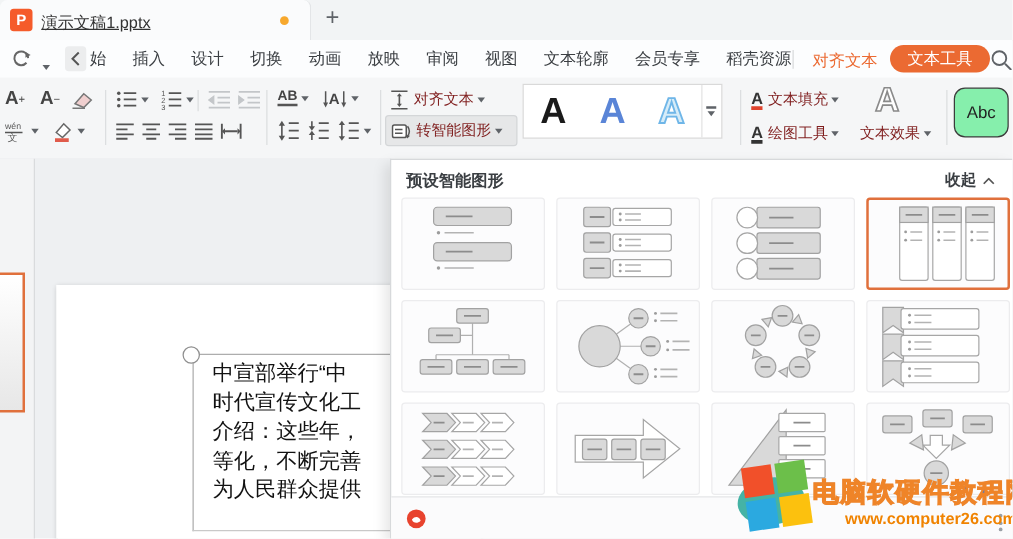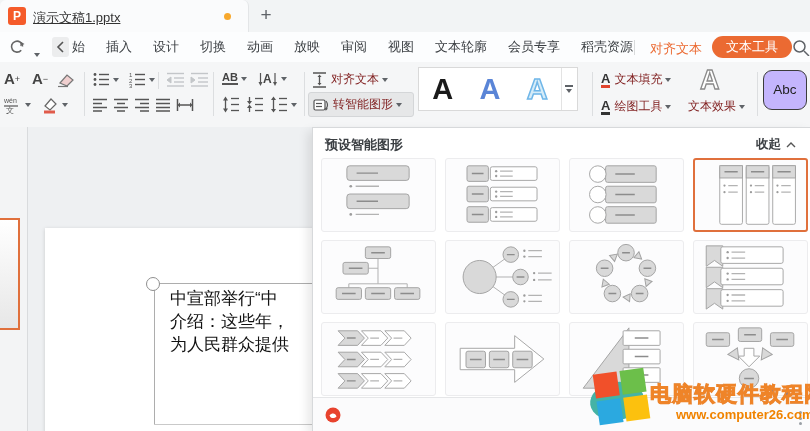--- a/index.html
+++ b/index.html
@@ -39,21 +39,21 @@
   .gallery{position:absolute;left:418px;top:5px;width:160px;height:44px;background:#fff;border:1px solid #d9d9d9;display:flex;align-items:center;}
   .wa{flex:1;text-align:center;font-size:29px;font-weight:800;line-height:42px;}
   .wa1{color:#1a1a1a;}
   .wa2{color:#5a85d7;}
   .wa3{color:#d6ecf8;-webkit-text-stroke:1.5px #6fb6e8;}
   .gal-more{width:16px;height:42px;border-left:1px solid #e3e3e3;display:flex;flex-direction:column;align-items:center;justify-content:center;gap:2px;}
   .gal-more i{display:block;width:8px;height:1.5px;background:#5f6368;}
   .fillA{font-size:13px;font-weight:bold;color:#333;border-bottom:3px solid #e0442e;line-height:13px;}
   .outA{font-size:13px;font-weight:bold;color:#333;border-bottom:3px solid #333;line-height:13px;}
   .effA{font-size:27px;font-weight:bold;color:#fff;-webkit-text-stroke:1.3px #8a8a8a;line-height:28px;}
-  .abc-btn{position:absolute;left:763px;top:8px;width:44px;height:40px;border:1.6px solid #3c3c3c;border-radius:9px;background:#c4b5fd;font-size:13.5px;color:#222;text-align:center;line-height:38px;}
+  .abc-btn{position:absolute;left:763px;top:8px;width:44px;height:40px;border:1.6px solid #3c3c3c;border-radius:9px;background:#86efac;font-size:13.5px;color:#222;text-align:center;line-height:38px;}
   
   .workspace{position:absolute;left:0;top:127px;width:810px;height:304px;background:#eef0f2;}
   .slides-strip{position:absolute;left:0;top:0;width:27px;height:304px;background:#f3f4f5;border-right:1px solid #d9dbdd;}
   .slide-thumb{position:absolute;left:-14px;top:91px;width:30px;height:108px;background:linear-gradient(#fff,#e7e7e7);border:2px solid #e0703c;}
   .page{position:absolute;left:45px;top:101px;width:340px;height:230px;background:#fff;box-shadow:0 1px 4px rgba(0,0,0,.16);}
   .tb-top{position:absolute;left:154px;top:156px;width:158px;height:1px;background:#adadad;}
   .tb-left{position:absolute;left:154px;top:156px;width:1px;height:142px;background:#adadad;}
   .tb-bottom{position:absolute;left:154px;top:297px;width:158px;height:1px;background:#c9c9c9;}
   .handle{position:absolute;left:146px;top:150px;width:12px;height:12px;border:1.5px solid #8f8f8f;border-radius:50%;background:#fff;}
   .slide-text{position:absolute;left:170px;top:160px;width:150px;overflow:hidden;font-size:17px;line-height:23.2px;color:#121212;white-space:nowrap;}
@@ -378,21 +378,23 @@
     <div class="slides-strip">
       <div class="slide-thumb"></div>
     </div>
     <div class="page"></div>
     <div class="tb-top"></div>
     <div class="tb-left"></div>
     <div class="tb-bottom"></div>
     <div class="handle"></div>
     <div class="slide-text">
       <div>中宣部举行“中</div>
+      <div>时代宣传文化工</div>
       <div>介绍：这些年，</div>
+      <div>等化，不断完善</div>
       <div>为人民群众提供</div>
     </div>
   </div>
 
   <div class="panel">
     <div class="panel-header">
       <span class="panel-title">预设智能图形</span>
       <span class="collapse">
         <span>收起</span>
         <svg width="10" height="6" viewBox="0 0 10 6">

